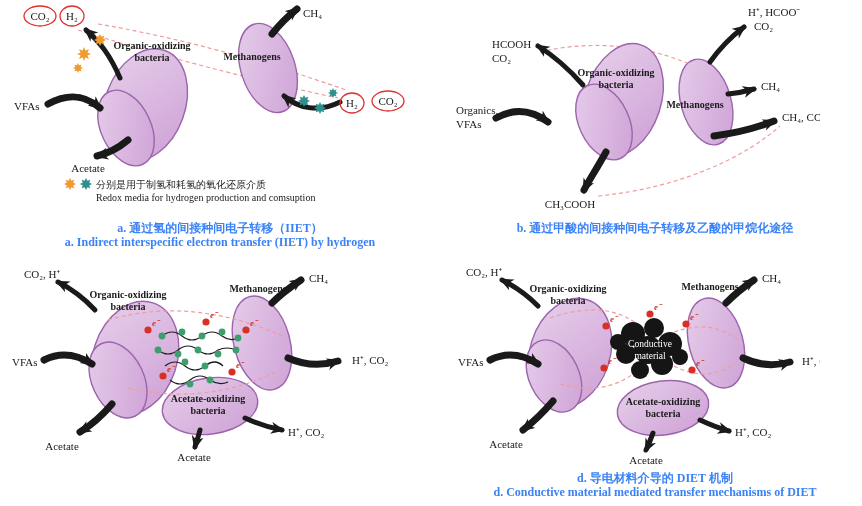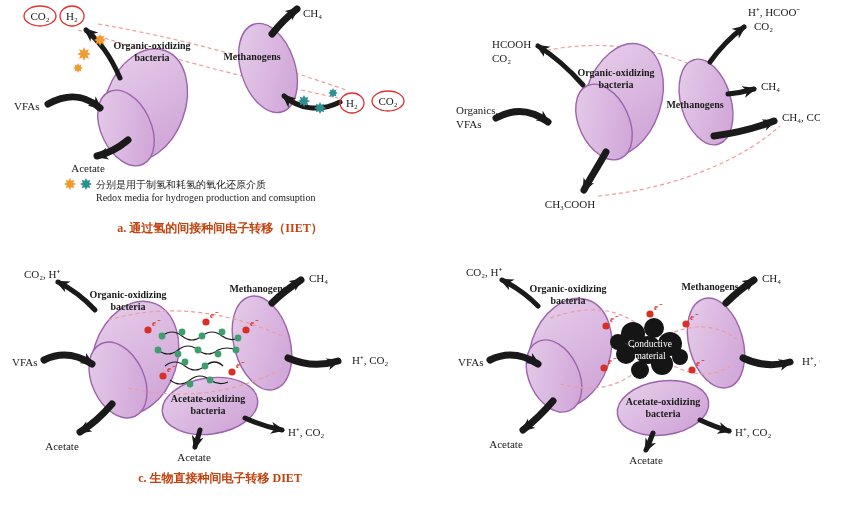--- a/index.html
+++ b/index.html
@@ -3,21 +3,21 @@
 <meta charset="utf-8">
 <style>
   html,body { margin:0; padding:0; background:#fff; }
   #figure-root {
     position:relative; width:820px; height:506px; background:#fff;
     font-family:"Liberation Serif", serif; color:#1a1a1a; overflow:hidden;
   }
   .panel { position:absolute; }
   .panel svg { display:block; }
   .cap { position:absolute; text-align:center; line-height:1.2; }
-  .cap div { font-weight:bold; font-size:12px; color:#c2410c; }
+  .cap div { font-weight:bold; font-size:12px; color:#3b82f6; }
   svg text { font-family:"Liberation Serif", serif; fill:#1a1a1a; }
   .lbl   { font-size:11px; }
   .lbl-sm{ font-size:10px; }
   .lbl-e { font-size:9px; fill:#d93025; font-style:italic; font-weight:bold; }
   .lbl-w { font-size:9.5px; fill:#ffffff; }
   .arrow { stroke:#1a1a1a; fill:none; stroke-linecap:round; }
   .aw7 { stroke-width:7; } .aw5 { stroke-width:5; }
   .dash { stroke:#f09c9c; stroke-width:1.2; fill:none; stroke-dasharray:4 3; }
   .cell { stroke:#9c64ac; stroke-width:1.4; }
   .redring { stroke:#e03030; stroke-width:1.3; fill:none; }
@@ -115,20 +115,21 @@
             <path d="M0,-6 L2,-2 L6,0 L2,2 L0,6 L-2,2 L-6,0 L-2,-2 Z"></path>
             <path d="M0,-6 L2,-2 L6,0 L2,2 L0,6 L-2,2 L-6,0 L-2,-2 Z" transform="rotate(45)"></path>
           </g>
         <text class="lbl-sm" x="96" y="188">分别是用于制氢和耗氢的氧化还原介质</text>
         <text class="lbl-sm" x="96" y="201">Redox media for hydrogen production and comsuption</text>
       </g>
     </svg>
   </div>
   <div class="cap" style="left:0;top:221px;width:440px">
     <div>a. 通过氢的间接种间电子转移（IIET）</div>
+    <div>a. Indirect interspecific electron transfer (IIET) by hydrogen</div>
   </div>
 
   <div class="panel" style="left:448px;top:0;width:414px;height:220px">
     <svg width="414" height="220" viewBox="0 0 414 220">
       <defs>
         <marker id="arwB" markerUnits="userSpaceOnUse" markerWidth="18" markerHeight="16" refX="11" refY="6" orient="auto">
           <path d="M0,0 L14,6 L0,12 L4,6 Z" fill="#1a1a1a"></path>
         </marker>
         <linearGradient id="cellB" x1="0" y1="0" x2="1" y2="1">
           <stop offset="0" stop-color="#e7cfeb"></stop>
@@ -162,20 +163,21 @@
       <text class="lbl" x="306" y="30">CO₂</text>
       <text class="lbl-sm" x="247" y="108" text-anchor="middle" font-weight="bold">Methanogens</text>
       <text class="lbl" x="313" y="90">CH₄</text>
       <text class="lbl" x="334" y="121">CH₄, CO₂</text>
       <text class="lbl" x="8" y="114">Organics,</text>
       <text class="lbl" x="8" y="128">VFAs</text>
       <text class="lbl" x="122" y="208" text-anchor="middle">CH₃COOH</text>
     </svg>
   </div>
   <div class="cap" style="left:448px;top:221px;width:414px">
+    <div>b. 通过甲酸的间接种间电子转移及乙酸的甲烷化途径</div>
   </div>
 
   <div class="panel" style="left:0;top:258px;width:440px;height:212px">
     <svg width="440" height="212" viewBox="0 0 440 212">
       <defs>
         <marker id="arwC" markerUnits="userSpaceOnUse" markerWidth="18" markerHeight="16" refX="11" refY="6" orient="auto">
           <path d="M0,0 L14,6 L0,12 L4,6 Z" fill="#1a1a1a"></path>
         </marker>
         <linearGradient id="cellC" x1="0" y1="0" x2="1" y2="1">
           <stop offset="0" stop-color="#e7cfeb"></stop>
@@ -250,21 +252,20 @@
       <text class="lbl" x="12" y="108">VFAs</text>
       <text class="lbl" x="352" y="106">H⁺, CO₂</text>
       <text class="lbl-sm" x="208" y="144" text-anchor="middle" font-weight="bold">Acetate-oxidizing</text>
       <text class="lbl-sm" x="208" y="156" text-anchor="middle" font-weight="bold">bacteria</text>
       <text class="lbl" x="62" y="192" text-anchor="middle">Acetate</text>
       <text class="lbl" x="194" y="203" text-anchor="middle">Acetate</text>
       <text class="lbl" x="288" y="178">H⁺, CO₂</text>
     </svg>
   </div>
   <div class="cap" style="left:0;top:471px;width:440px">
-    <div>c. 生物直接种间电子转移 DIET</div>
   </div>
 
   <div class="panel" style="left:448px;top:258px;width:414px;height:212px">
     <svg width="414" height="212" viewBox="0 0 414 212">
       <defs>
         <marker id="arwD" markerUnits="userSpaceOnUse" markerWidth="18" markerHeight="16" refX="11" refY="6" orient="auto">
           <path d="M0,0 L14,6 L0,12 L4,6 Z" fill="#1a1a1a"></path>
         </marker>
         <linearGradient id="cellD" x1="0" y1="0" x2="1" y2="1">
           <stop offset="0" stop-color="#e7cfeb"></stop>
@@ -331,15 +332,17 @@
       <text class="lbl" x="10" y="108">VFAs</text>
       <text class="lbl" x="354" y="107">H⁺, CO₂</text>
       <text class="lbl-sm" x="215" y="147" text-anchor="middle" font-weight="bold">Acetate-oxidizing</text>
       <text class="lbl-sm" x="215" y="159" text-anchor="middle" font-weight="bold">bacteria</text>
       <text class="lbl" x="58" y="190" text-anchor="middle">Acetate</text>
       <text class="lbl" x="198" y="206" text-anchor="middle">Acetate</text>
       <text class="lbl" x="287" y="178">H⁺, CO₂</text>
     </svg>
   </div>
   <div class="cap" style="left:448px;top:471px;width:414px">
+    <div>d. 导电材料介导的 DIET 机制</div>
+    <div>d. Conductive material mediated transfer mechanisms of DIET</div>
   </div>
 
 </div>
 
 </body></html>

